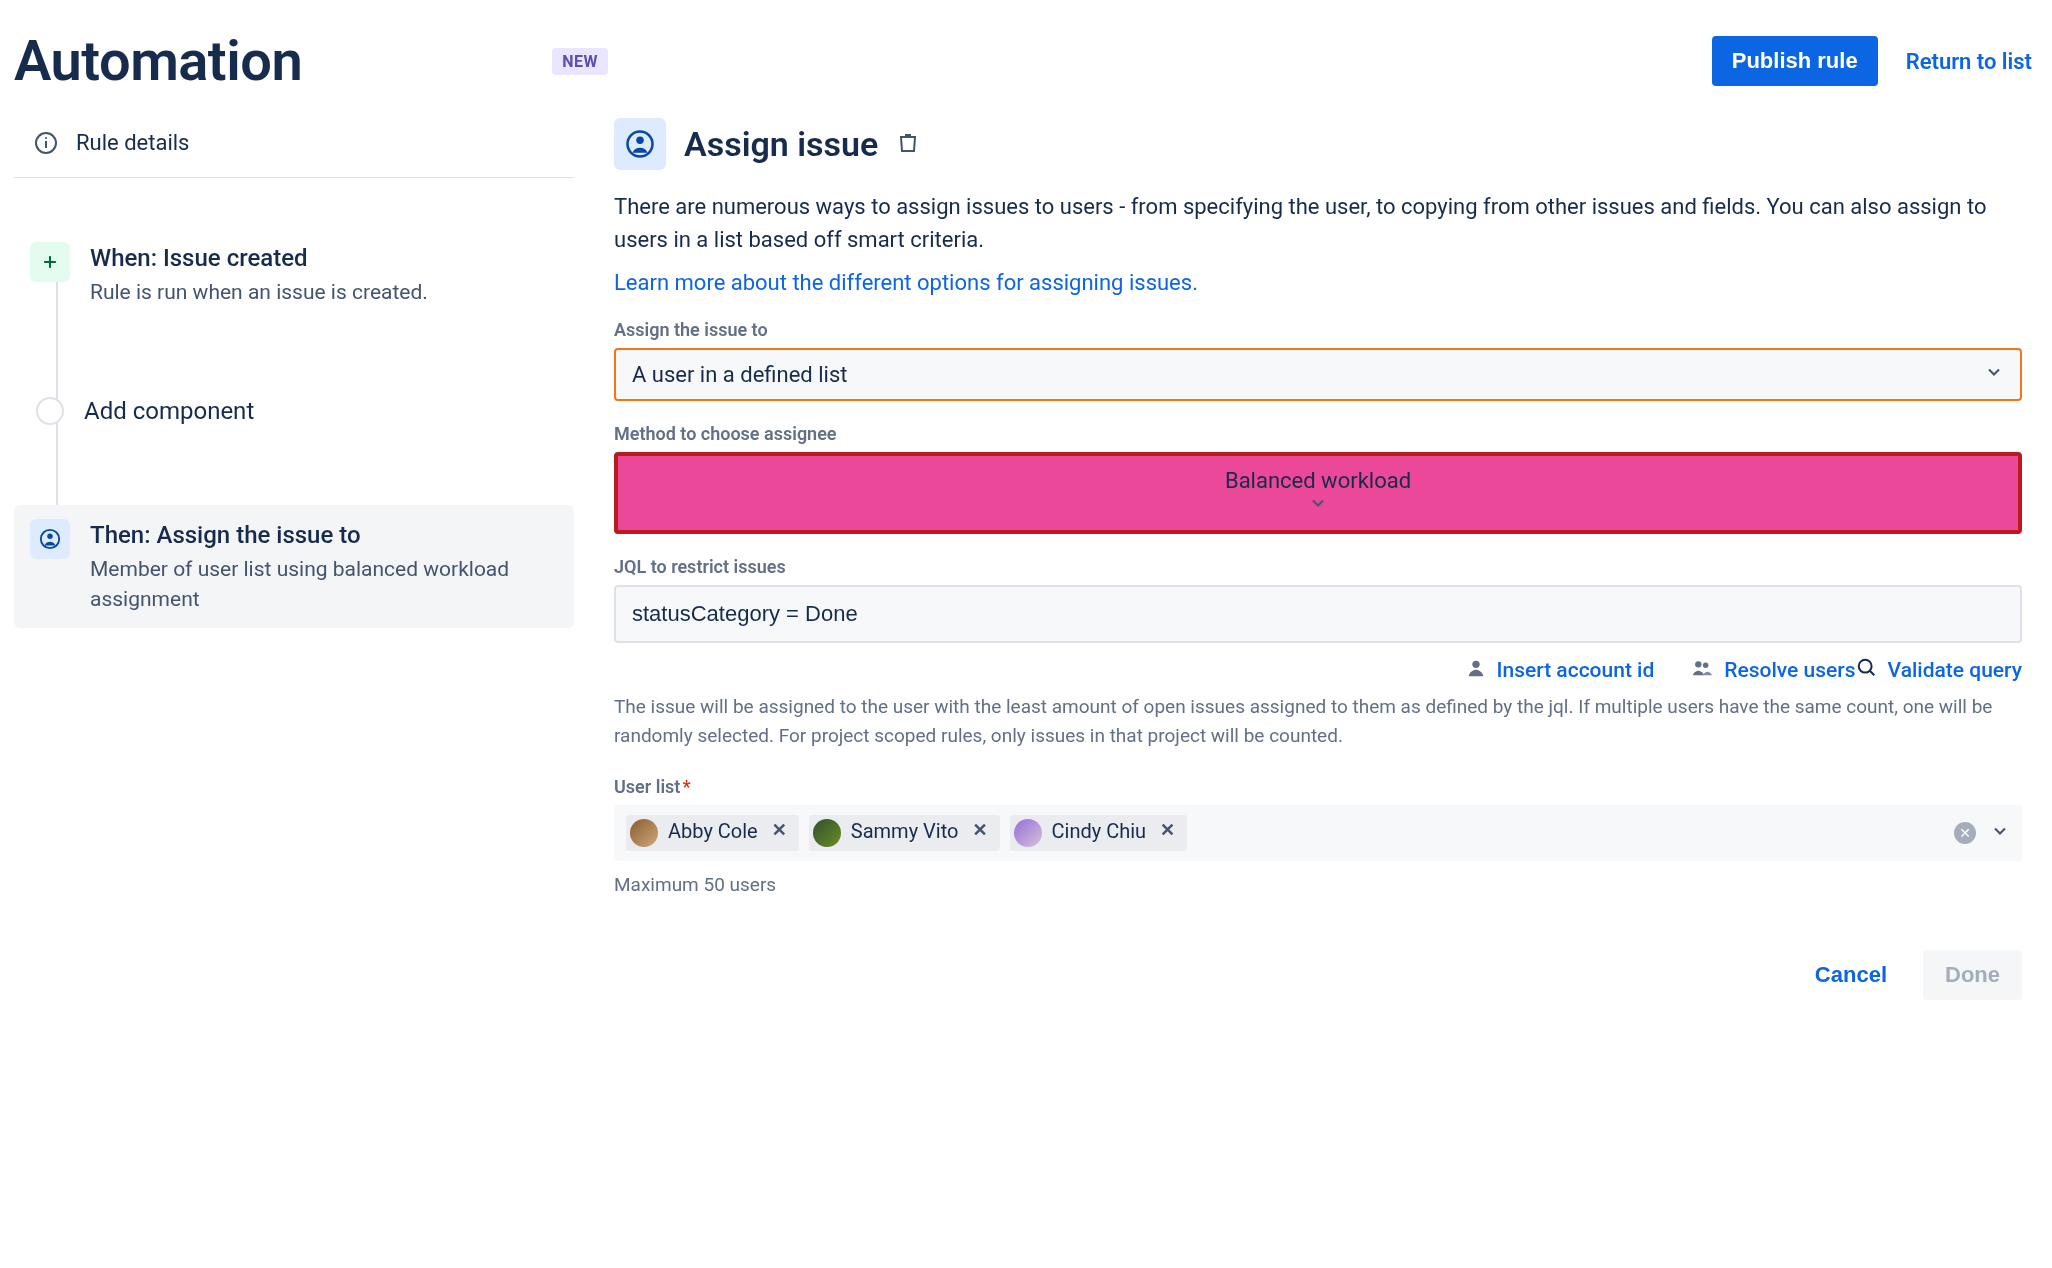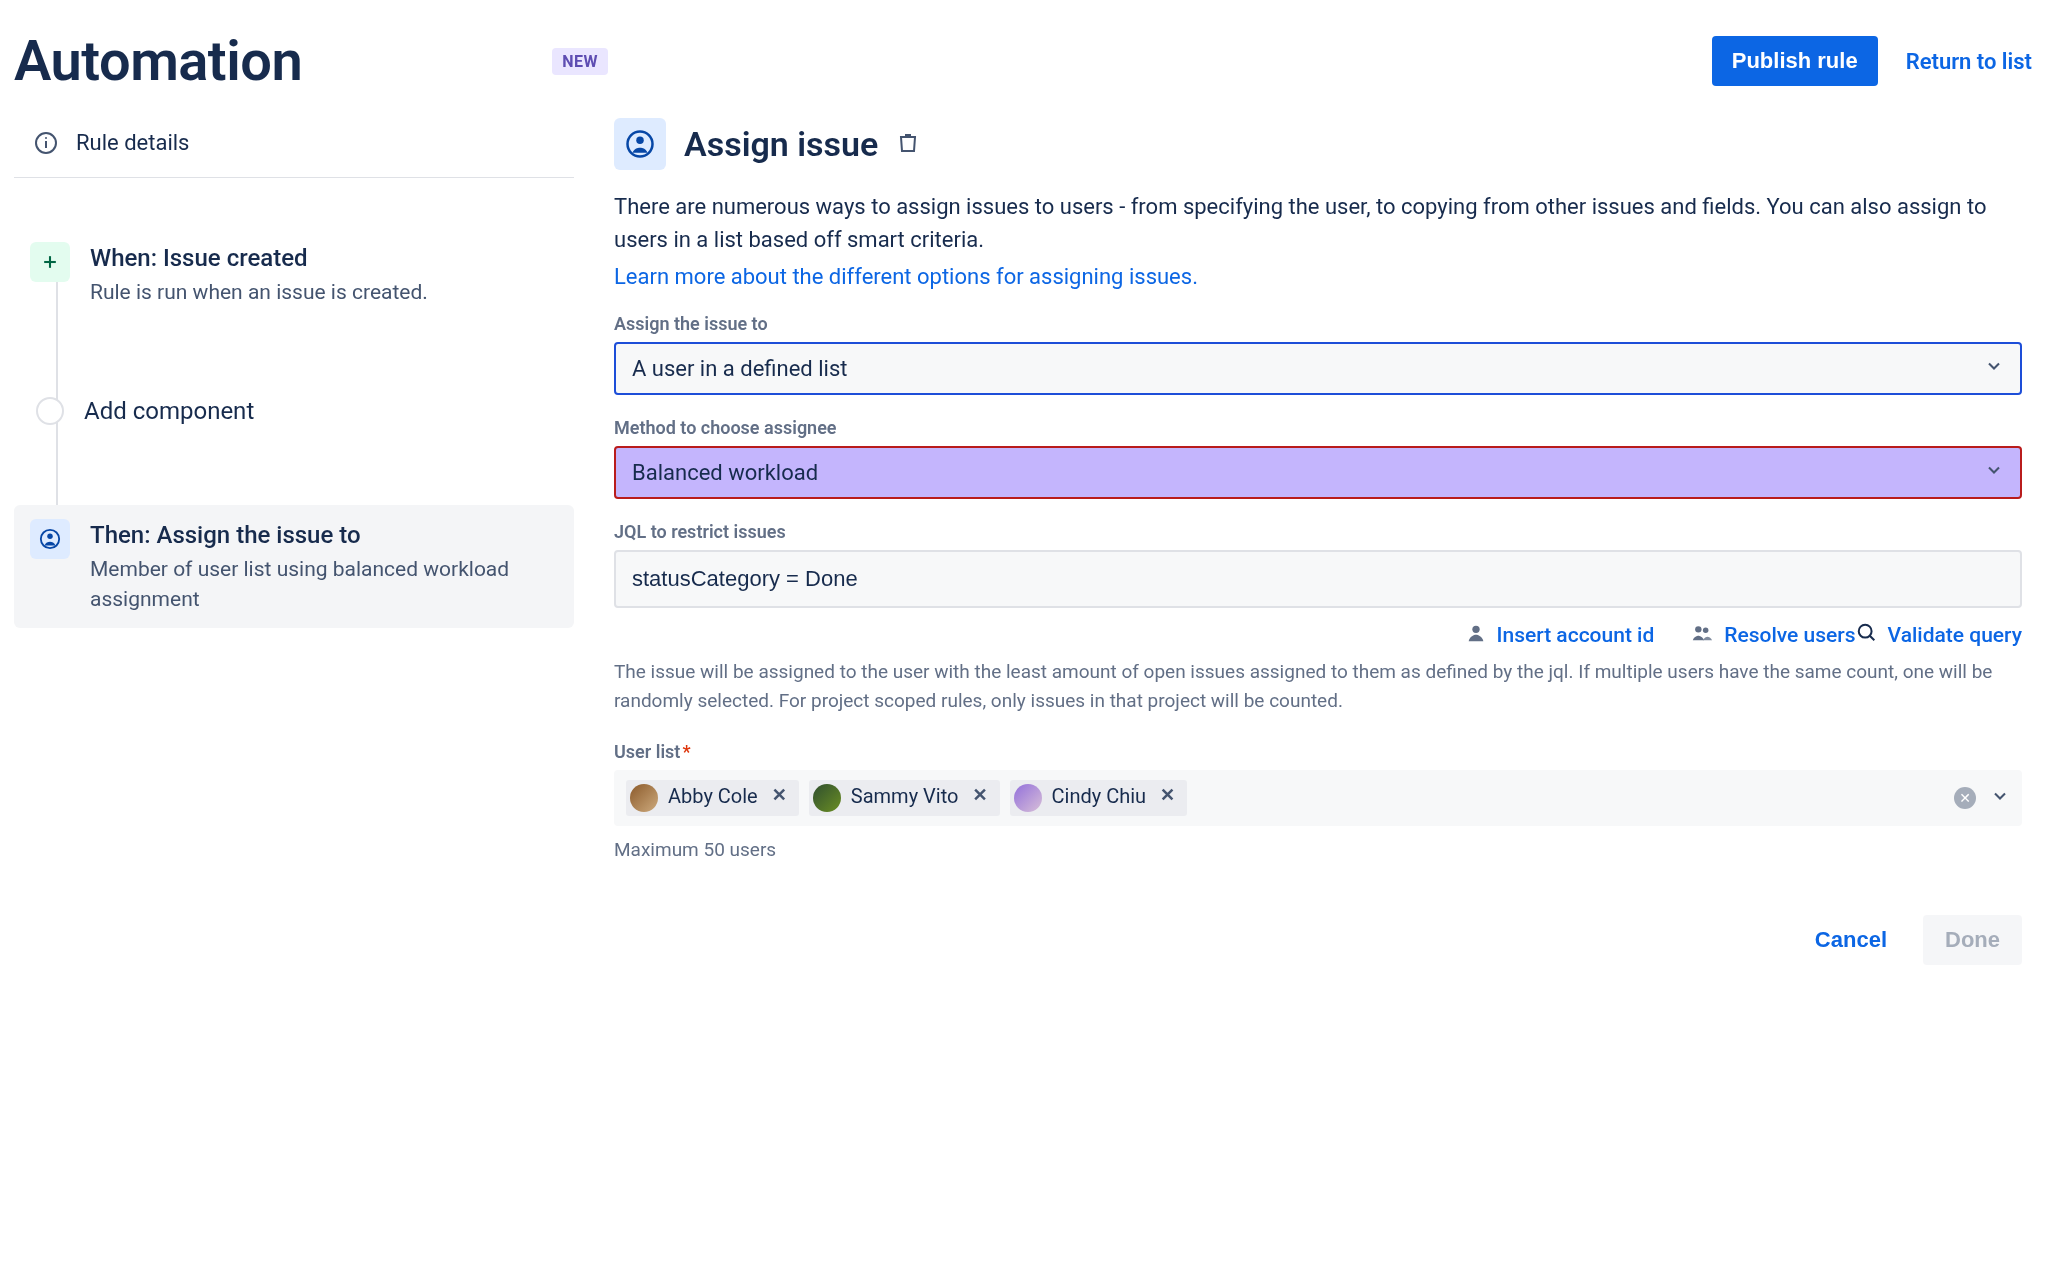--- a/index.html
+++ b/index.html
@@ -161,21 +161,21 @@
     font-size: 34px;
     font-weight: 600;
     color: #172B4D;
   }
   .trash-icon { color: #44546F; cursor: pointer; }
 
   .description {
     font-size: 22px;
     color: #172B4D;
     line-height: 1.5;
-    margin-bottom: 8px;
+    margin-bottom: 14px;
   }
   .learn-link {
     color: #0C66E4;
     font-size: 22px;
     font-weight: 400;
     cursor: pointer;
     display: inline-block;
     margin-bottom: 24px;
   }
 
@@ -183,33 +183,34 @@
   .field-label {
     font-size: 18px;
     font-weight: 600;
     color: #626F86;
     margin-bottom: 8px;
   }
   .field-label .req { color: #DE350B; margin-left: 2px; }
 
   .select {
     background: #F7F8F9;
-    border: 2px solid #1d4ed8;
+    border: 2px solid #f97316;
     border-radius: 4px;
     padding: 12px 16px;
     font-size: 22px;
     color: #172B4D;
     display: flex;
     justify-content: space-between;
     align-items: center;
     cursor: pointer;
   }
   .select.focused {
-    background: #c4b5fd;
-    border: 2px solid #b91c1c;
+    background: #ec4899;
+    border: 4px solid #b91c1c;
+    flex-direction: column;
   }
   .select .chev { color: #44546F; }
 
   .text-input {
     background: #F7F8F9;
     border: 2px solid #DFE1E6;
     border-radius: 4px;
     padding: 14px 16px;
     font-size: 22px;
     color: #172B4D;

